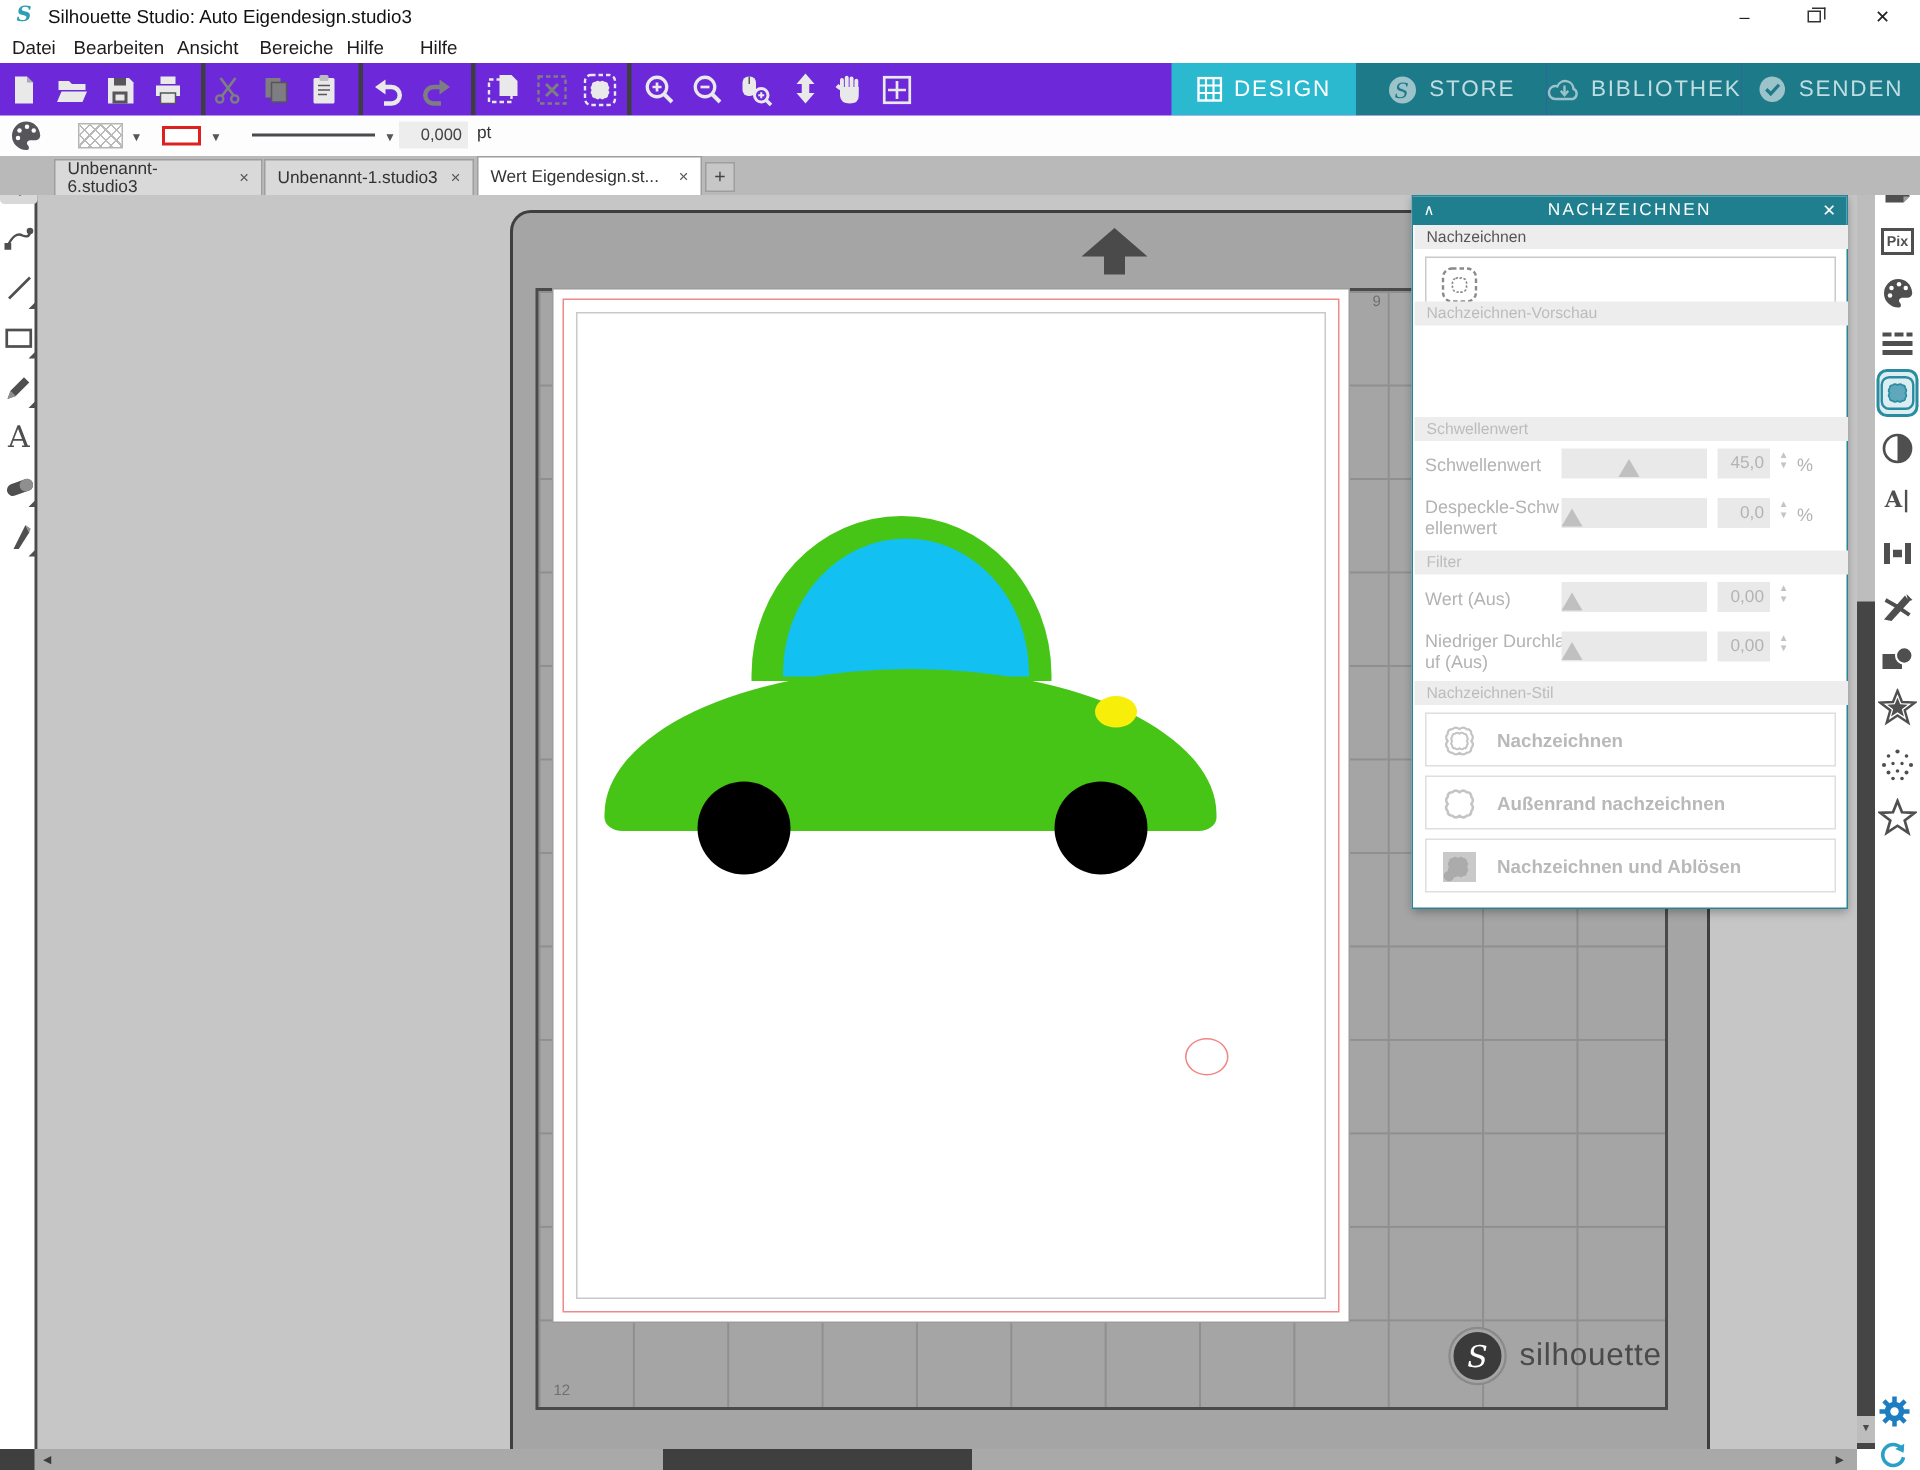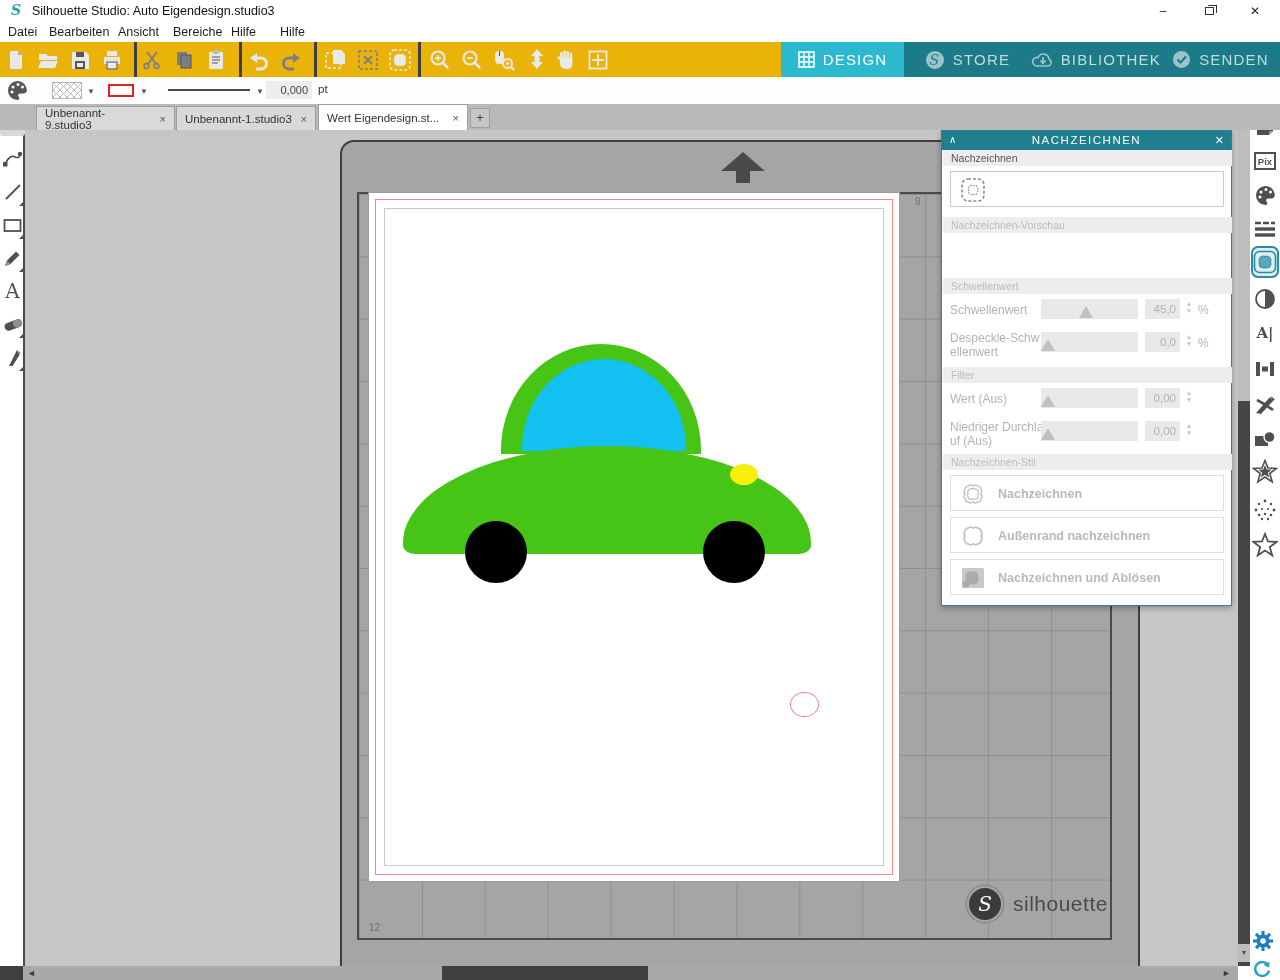--- a/index.html
+++ b/index.html
@@ -16,21 +16,21 @@
   .winbtn { top:0; width:34px; height:22px; display:flex; align-items:center; justify-content:center;
     color:#222; font-size:12px; }
   #btn-restore .sq { position:relative; width:9px; height:8px; border:1px solid #333; background:#fff; }
   #btn-restore .sq2 { position:absolute; left:2px; top:-3px; width:9px; height:8px; border:1px solid #333; border-bottom:none; border-left:none; }
 
   
   #menubar { left:0; top:22px; width:1280px; height:20px; background:#ffffff; z-index:40; }
   #menubar span { position:absolute; top:3px; font-size:12.5px; color:#1c1c1c; }
 
   
-  #toolbar { left:0; top:42px; width:1280px; height:38px; background:#eab308; z-index:40;padding-left:16px; }
+  #toolbar { left:0; top:42px; width:1280px; height:38px; background:#6d28d9; z-index:40;padding-left:16px; }
   .tdiv { position:absolute; top:0; width:3px; height:35px; background:#3d3d42; }
   .tbi { position:absolute; top:4px; width:28px; height:27px; display:flex; align-items:center; justify-content:center; }
 
   
   .navseg { position:absolute; top:0; height:35px; display:flex; align-items:center; justify-content:center;
     gap:8px; color:#bfdde2; font-size:15px; letter-spacing:1.2px; background:#1d7a88; }
   .navseg.active { background:#2bb9cf; color:#ffffff; }
 
   
   #stylebar { left:0; top:77px; width:1280px; height:27px; background:#fdfdfd; z-index:40; }
@@ -339,21 +339,21 @@
     <div class="abs" id="swatch-line"></div>
     <span class="dd" style="left:140px">▼</span>
     <div class="abs" id="line-sample"></div>
     <span class="dd" style="left:256px">▼</span>
     <div class="abs" id="stroke-box">0,000</div>
     <span class="abs" id="pt-label">pt</span>
   </div>
 
   <div id="tabbar" class="abs">
     <div class="tab" style="left:36px;width:139px">
-      <span>Unbenannt-9.studio3</span>
+      <span>Unbenannt-6.studio3</span>
       <span class="x">×</span>
     </div>
     <div class="tab" style="left:176px;width:140px">
       <span>Unbenannt-1.studio3</span>
       <span class="x">×</span>
     </div>
     <div class="tab active" style="left:318px;width:150px">
       <span>Wert Eigendesign.st...</span>
       <span class="x">×</span>
     </div>
@@ -456,21 +456,21 @@
 
     <div class="pbtn" style="top:40px">
       <svg class="ic" width="26" height="26">
         <rect x="2" y="2" width="22" height="22" rx="6" fill="none" stroke="#8a8a8a" stroke-width="1.6" stroke-dasharray="3 2"></rect>
         <g transform="translate(13 13) scale(.56) translate(-12 -12)">
             <path d="M7.5 4.5 Q9.5 2.5 12 4.5 Q14.5 2.5 16.5 4.5 Q19.5 4.5 19.5 7.5 Q21.5 9.5 19.5 12 Q21.5 14.5 19.5 16.5 Q19.5 19.5 16.5 19.5 Q14.5 21.5 12 19.5 Q9.5 21.5 7.5 19.5 Q4.5 19.5 4.5 16.5 Q2.5 14.5 4.5 12 Q2.5 9.5 4.5 7.5 Q4.5 4.5 7.5 4.5 Z" fill="none" stroke="#8a8a8a" stroke-width="2" stroke-dasharray="3 2"></path>
           </g>
       </svg>
     </div>
 
-    <div class="sect" style="top:86px">Nachzeichnen-Vorschau</div>
+    <div class="sect" style="top:70px">Nachzeichnen-Vorschau</div>
 
 
     <div class="sect" style="top:147px">Schwellenwert</div>
 
     <div>
       <span class="prow-label" style="top:172px">Schwellenwert</span>
       <div class="slider" style="top:168px">
           <span class="marker" style="left:38px"></span>
         </div>
       <div class="valbox" style="top:168px">45,0</div>

